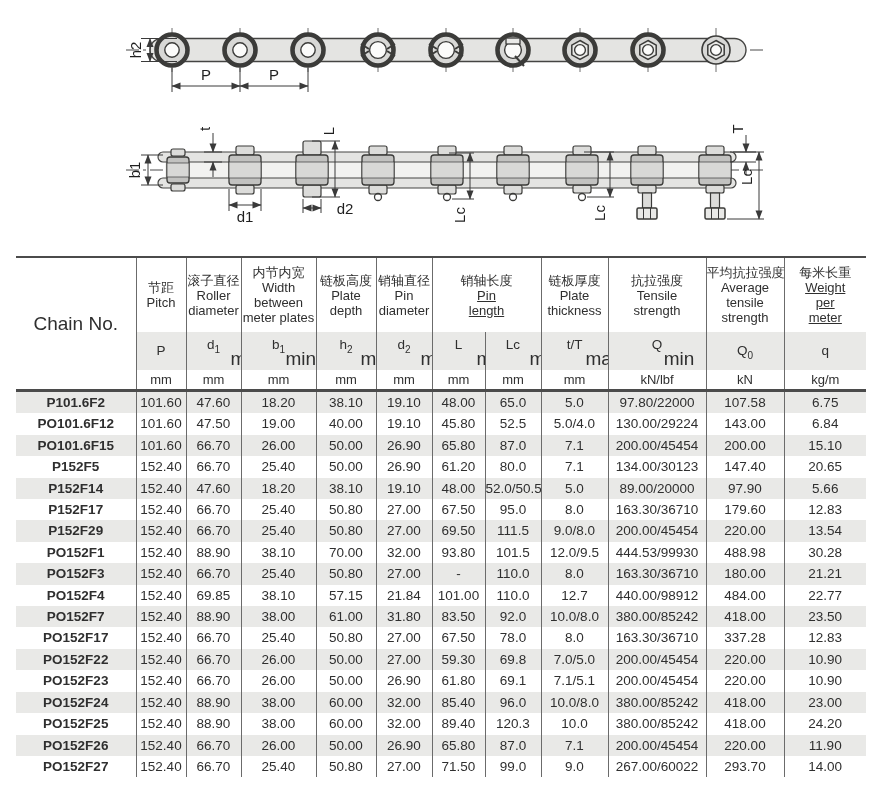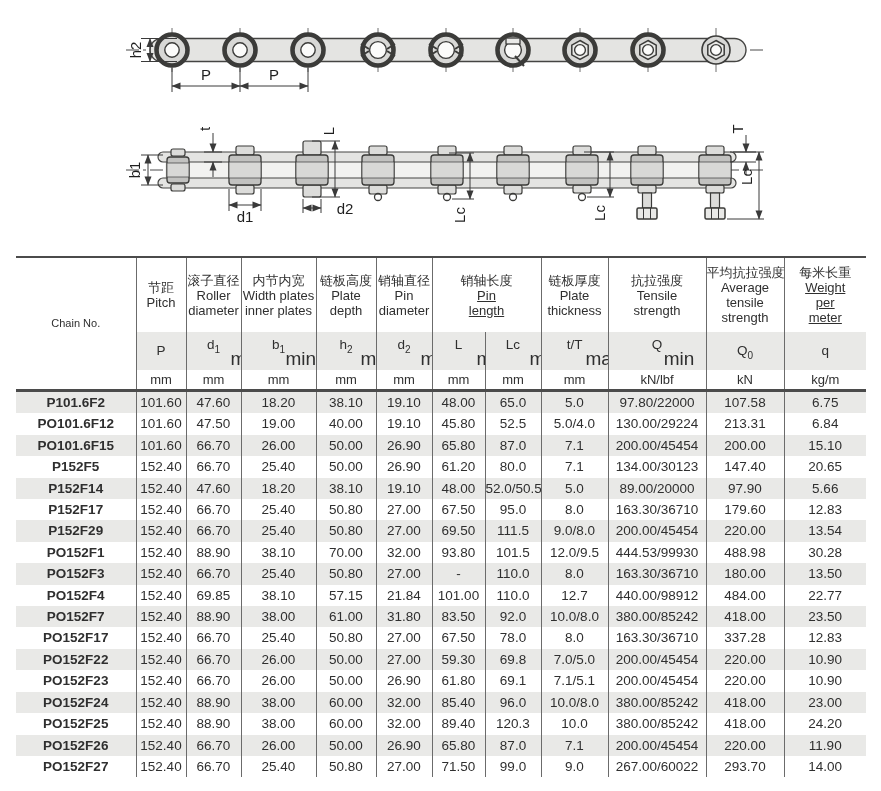--- a/index.html
+++ b/index.html
@@ -19,21 +19,21 @@
   .pinmark{stroke:#3b3b39;stroke-width:2;fill:none;}
   .hex{fill:#e9e9e7;stroke:#3b3b39;stroke-width:1.5;}
   .roll2{fill:#c2c2c0;stroke:#3b3b39;stroke-width:1.3;}
   .roll2in{fill:#d8d8d6;stroke:#3b3b39;stroke-width:0.7;}
   .cap{fill:#dcdcda;stroke:#3b3b39;stroke-width:1.2;}
   .innerband{fill:#f2f2f0;}
 
   .spec-table{position:absolute;left:16px;top:256px;width:850px;border-collapse:collapse;table-layout:fixed;
     border-top:2px solid #4b4b4b;font-size:13px;}
   .spec-table th,.spec-table td{padding:0;text-align:center;font-weight:400;border-left:1px solid #6b6b6b;overflow:hidden;}
-  .spec-table .chain-col{border-left:none;background:#ffffff;font-size:11px;}
+  .spec-table .chain-col{border-left:none;background:#ffffff;font-size:19px;}
   .spec-table td:first-child{border-left:none;font-weight:bold;}
   .name-row th{height:74px;vertical-align:middle;line-height:15px;background:#ffffff;}
   .zh{display:block;white-space:nowrap;font-size:13px;}
   .en{display:block;margin:0 auto;font-size:13px;}
   .enw50{width:52px;text-decoration:underline;}
   .enw62{width:64px;}
   .sym-row th{height:38px;vertical-align:middle;background:#e9e9e7;line-height:14px;font-size:13.5px;}
   .sym-row .sfx{display:block;font-size:19px;line-height:13px;margin-left:44px;}
   sub{font-size:10px;line-height:0;}
   .unit-row th{height:19px;vertical-align:middle;background:#ffffff;font-size:13px;font-weight:400;}
@@ -280,21 +280,21 @@
         <th>
           <span class="zh">节距</span>
           <span class="en">Pitch</span>
           </th>
         <th>
           <span class="zh">滚子直径</span>
           <span class="en">Roller diameter</span>
           </th>
         <th>
           <span class="zh">内节内宽</span>
-          <span class="en">Width plates inner plates</span>
+          <span class="en">Width between meter plates</span>
           </th>
         <th>
           <span class="zh">链板高度</span>
           <span class="en">Plate depth</span>
           </th>
         <th>
           <span class="zh">销轴直径</span>
           <span class="en">Pin diameter</span>
           </th>
         <th colspan="2">
@@ -364,21 +364,21 @@
           <td>PO101.6F12</td>
           <td>101.60</td>
           <td>47.50</td>
           <td>19.00</td>
           <td>40.00</td>
           <td>19.10</td>
           <td>45.80</td>
           <td>52.5</td>
           <td>5.0/4.0</td>
           <td>130.00/29224</td>
-          <td>213.31</td>
+          <td>143.00</td>
           <td>6.84</td>
         </tr>
         <tr class="stripe">
           <td>PO101.6F15</td>
           <td>101.60</td>
           <td>66.70</td>
           <td>26.00</td>
           <td>50.00</td>
           <td>26.90</td>
           <td>65.80</td>
@@ -463,21 +463,21 @@
           <td>152.40</td>
           <td>66.70</td>
           <td>25.40</td>
           <td>50.80</td>
           <td>27.00</td>
           <td>-</td>
           <td>110.0</td>
           <td>8.0</td>
           <td>163.30/36710</td>
           <td>180.00</td>
-          <td>13.50</td>
+          <td>21.21</td>
         </tr>
         <tr>
           <td>PO152F4</td>
           <td>152.40</td>
           <td>69.85</td>
           <td>38.10</td>
           <td>57.15</td>
           <td>21.84</td>
           <td>101.00</td>
           <td>110.0</td>

